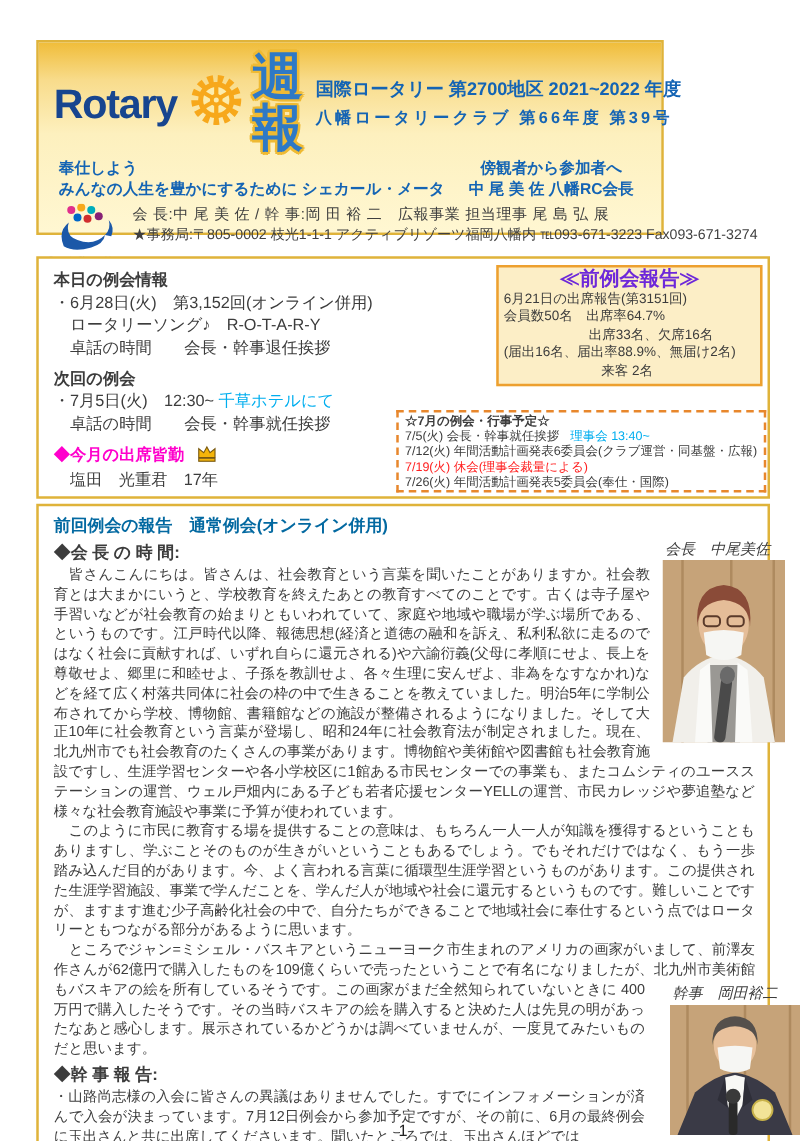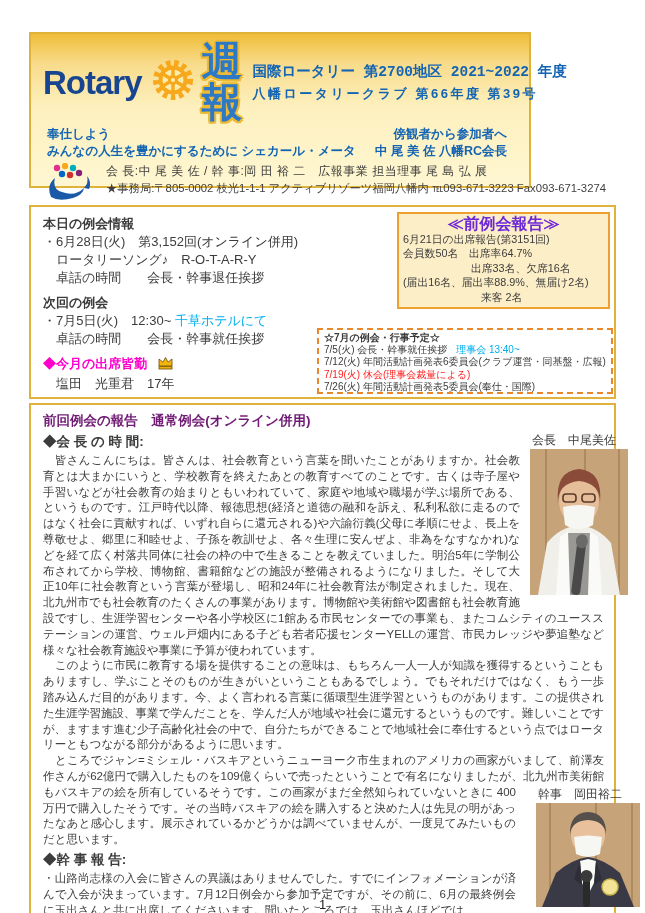--- a/index.html
+++ b/index.html
@@ -15,25 +15,25 @@
   }
   .hdr-top{display:flex;align-items:center;padding:7px 8px 0 12px;}
   .rotary-word{font-size:33px;font-weight:bold;color:#17458F;letter-spacing:-1px;line-height:1;}
   .gear{margin:0 6px 0 8px;flex:0 0 auto;}
   .shuho{
     font-size:41px;font-weight:900;color:#2E79C6;line-height:1;margin-right:10px;
     text-shadow:2px 0 0 #EFBA33,-2px 0 0 #EFBA33,0 2px 0 #EFBA33,0 -2px 0 #EFBA33,
       1.5px 1.5px 0 #EFBA33,-1.5px 1.5px 0 #EFBA33,1.5px -1.5px 0 #EFBA33,-1.5px -1.5px 0 #EFBA33;
   }
   .hdr-right{color:#1464B4;font-weight:bold;white-space:nowrap;}
-  .district-line{font-size:14.5px;font-family:Liberation Mono, monospace;}
+  .district-line{font-size:14.5px;}
   .club-line{font-size:13px;letter-spacing:2.5px;margin-top:4px;}
   .hdr-mottos{display:flex;justify-content:space-between;padding:3px 22px 0 16px;
     color:#1464B4;font-weight:bold;font-size:12.5px;line-height:17px;}
-  .motto-right{text-align:right;}
+  .motto-right{text-align:center;}
   .hdr-info{display:flex;align-items:flex-start;padding:3px 6px 0 8px;}
   .pota-logo{flex:0 0 auto;margin-right:8px;text-align:center;}
   .pota-caption{font-size:5.5px;color:#1B58A8;font-weight:bold;line-height:1;}
   .info-lines{font-size:11.3px;color:#3F3F3F;line-height:16.5px;white-space:nowrap;}
   .info-lines .officers{font-size:12px;letter-spacing:0.5px;}
   
   .meeting-box{left:29px;top:205px;width:587px;height:194px;}
   .b2-left{position:absolute;left:12px;top:8px;font-size:13px;line-height:18px;color:#3C3C3C;}
   .sec-heading{font-weight:bold;}
   .blue-text{color:#00AEEF;}
@@ -45,25 +45,25 @@
   .pr-indent1{padding-left:68px;}
   .pr-indent2{padding-left:78px;}
   .sched-box{position:absolute;left:286px;top:121px;width:296px;height:66px;
     border:2px dashed #E8872C;box-sizing:border-box;background:#fff;
     padding:2px 5px;font-size:10px;line-height:12.2px;color:#3C3C3C;white-space:nowrap;}
   .sched-title{font-weight:bold;}
   .sched-blue{color:#00AEEF;margin-left:6px;}
   .sched-red{color:#FF2020;}
   
   .report-box{left:29px;top:403px;width:587px;min-height:483px;padding:7px 10px 5px 12px;overflow:visible;}
-  .r-title{font-weight:bold;font-size:13.5px;color:#701a75;}
+  .r-title{font-weight:bold;font-size:13.5px;color:#0369a1;}
   .r-head{font-weight:bold;font-size:13.5px;color:#3C3C3C;margin:3px 0 2px;}
   .body-text{margin:0;font-size:11.5px;line-height:15.8px;text-align:justify;color:#3C3C3C;}
   .indent{text-indent:1.05em;}
-  .photo-block{float:right;display:block;}
+  .photo-block{float:right;display:block;font-style:italic;}
   .pb1{width:98px;margin:0 -24px 4px 10px;}
   .pb2{width:104px;margin:2px -24px 2px 8px;}
   .photo-caption{font-size:12px;color:#3C3C3C;margin:0 0 3px 2px;white-space:nowrap;}
   .photo-frame{display:block;}
   
   .page-number{position:absolute;left:0;right:0;top:897px;text-align:center;font-size:13px;color:#222;}
   .crown{vertical-align:-2px;margin-left:6px;}
 </style>
 </head>
 <body>

